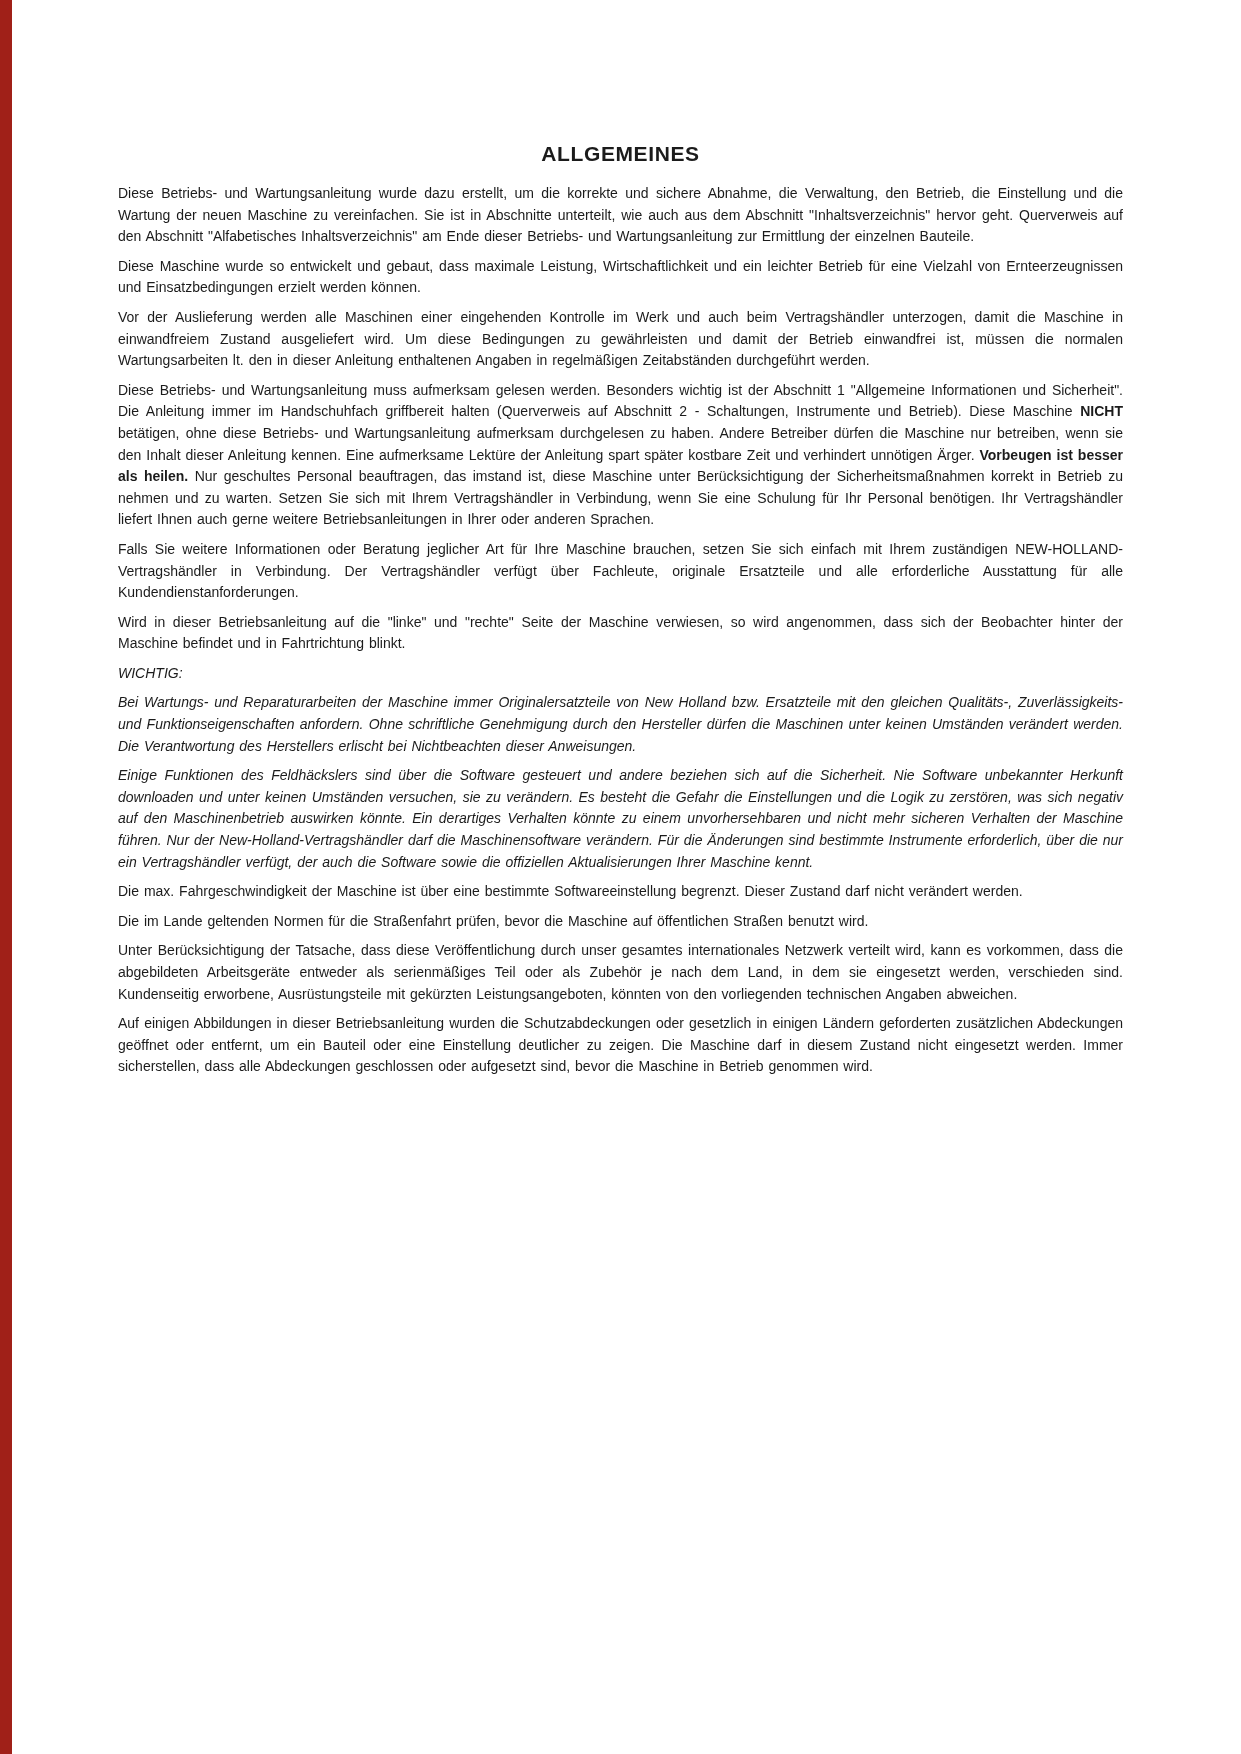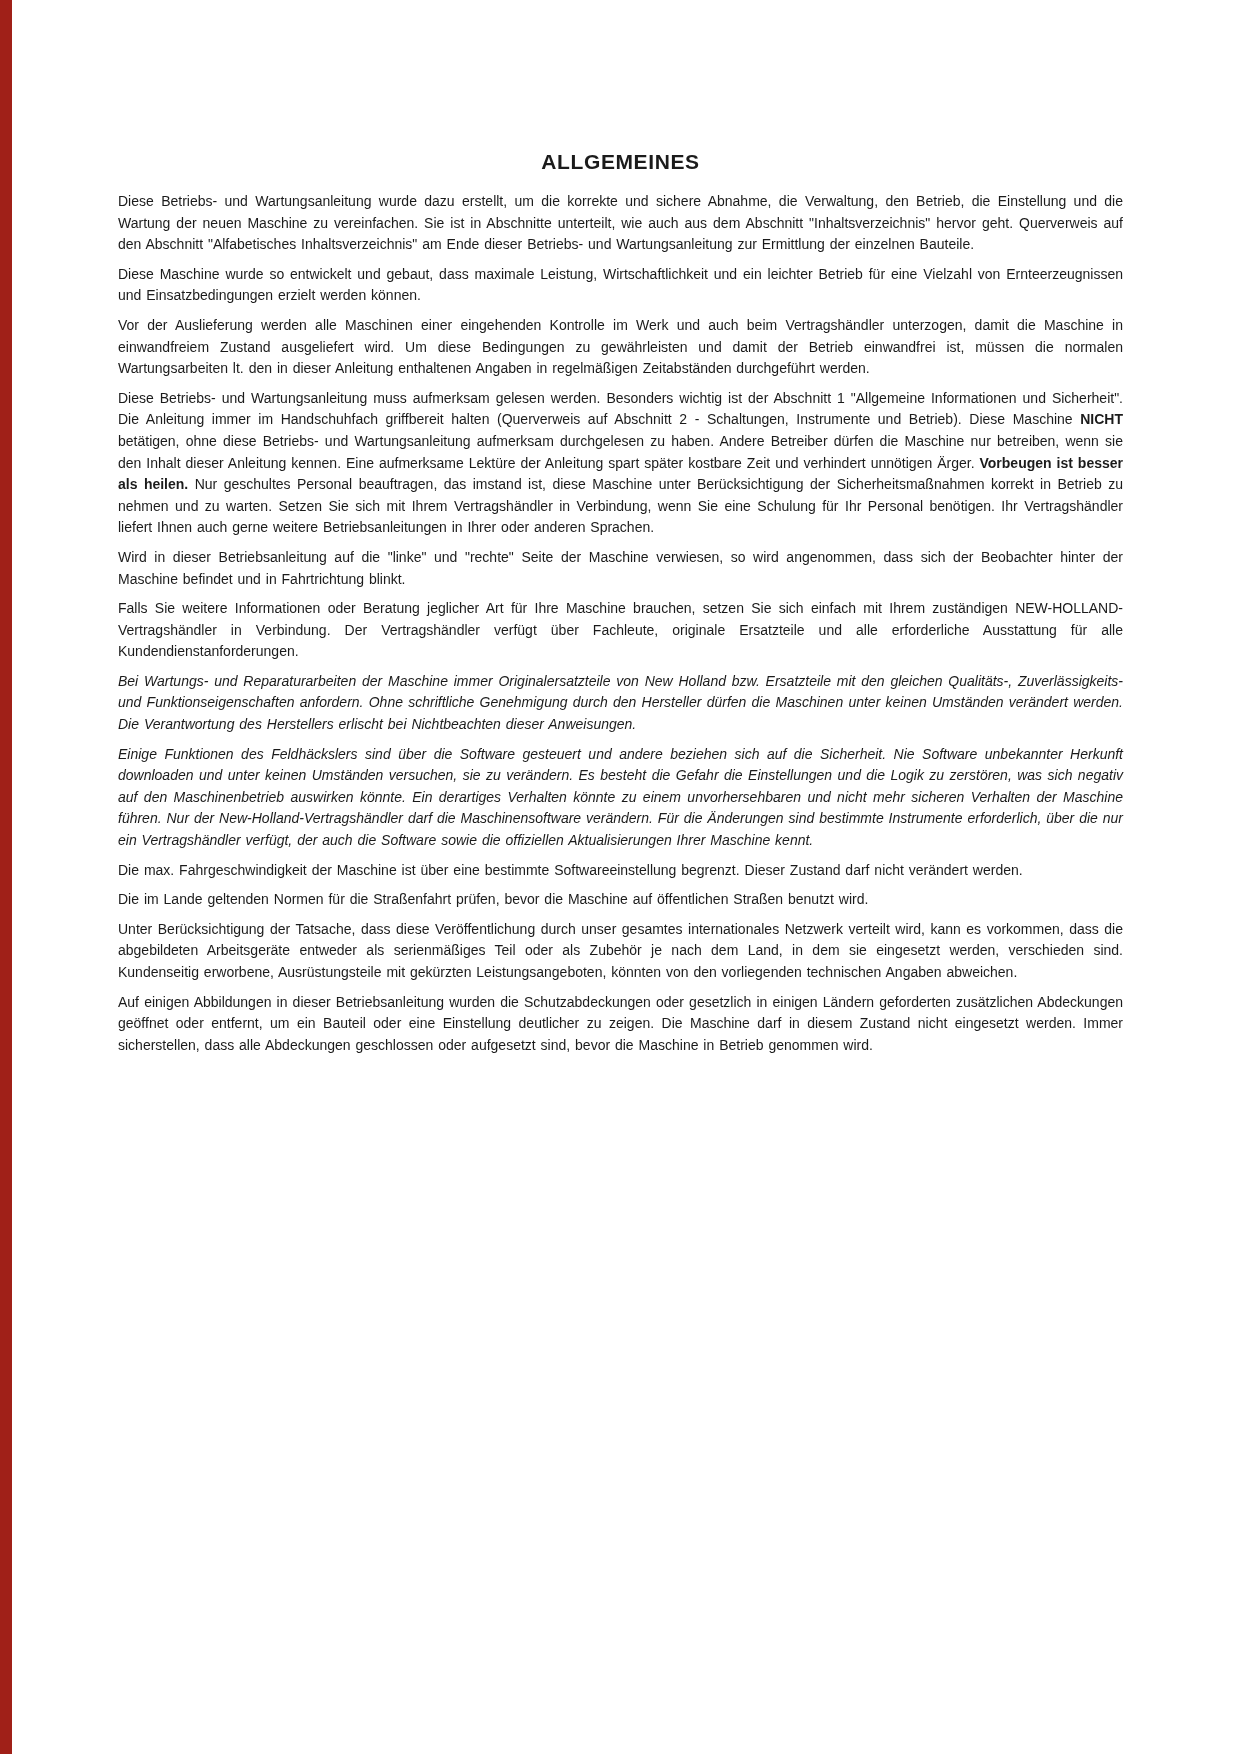--- a/index.html
+++ b/index.html
@@ -28,21 +28,21 @@
     left: 118px;
     top: 138px;
     width: 1005px;
     color: #1b1b1b;
   }
   .title {
     font-size: 21px;
     font-weight: bold;
     text-align: center;
     letter-spacing: 0.6px;
-    margin: 12px 0 17px 0;
+    margin: 4px 0 17px 0;
   }
   .body-text p {
     font-size: 14px;
     line-height: 21.6px;
     text-align: justify;
     margin: 0 0 8px 0;
     word-spacing: 1px;
   }
   .body-text p.italic {
     font-style: italic;
@@ -57,22 +57,23 @@
 
 <div class="page" style="background: rgb(255, 255, 255);">
   <div class="red-edge" style="background: rgb(160, 32, 24);"></div>
   <div class="content" style="color: rgb(27, 27, 27);">
     <h1 class="title">ALLGEMEINES</h1>
     <main class="body-text">
         <p><span>Diese Betriebs- und Wartungsanleitung wurde dazu erstellt, um die korrekte und sichere Abnahme, die Verwaltung, den Betrieb, die Einstellung und die Wartung der neuen Maschine zu vereinfachen. Sie ist in Abschnitte unterteilt, wie auch aus dem Abschnitt "Inhaltsverzeichnis" hervor geht. Querverweis auf den Abschnitt "Alfabetisches Inhaltsverzeichnis" am Ende dieser Betriebs- und Wartungsanleitung zur Ermittlung der einzelnen Bauteile.</span></p>
         <p><span>Diese Maschine wurde so entwickelt und gebaut, dass maximale Leistung, Wirtschaftlichkeit und ein leichter Betrieb für eine Vielzahl von Ernteerzeugnissen und Einsatzbedingungen erzielt werden können.</span></p>
         <p><span>Vor der Auslieferung werden alle Maschinen einer eingehenden Kontrolle im Werk und auch beim Vertragshändler unterzogen, damit die Maschine in einwandfreiem Zustand ausgeliefert wird. Um diese Bedingungen zu gewährleisten und damit der Betrieb einwandfrei ist, müssen die normalen Wartungsarbeiten lt. den in dieser Anleitung enthaltenen Angaben in regelmäßigen Zeitabständen durchgeführt werden.</span></p>
         <p><span>Diese Betriebs- und Wartungsanleitung muss aufmerksam gelesen werden. Besonders wichtig ist der Abschnitt 1 "Allgemeine Informationen und Sicherheit". Die Anleitung immer im Handschuhfach griffbereit halten (Querverweis auf Abschnitt 2 - Schaltungen, Instrumente und Betrieb). Diese Maschine </span><b>NICHT</b><span> betätigen, ohne diese Betriebs- und Wartungsanleitung aufmerksam durchgelesen zu haben. Andere Betreiber dürfen die Maschine nur betreiben, wenn sie den Inhalt dieser Anleitung kennen. Eine aufmerksame Lektüre der Anleitung spart später kostbare Zeit und verhindert unnötigen Ärger. </span><b>Vorbeugen ist besser als heilen.</b><span> Nur geschultes Personal beauftragen, das imstand ist, diese Maschine unter Berücksichtigung der Sicherheitsmaßnahmen korrekt in Betrieb zu nehmen und zu warten. Setzen Sie sich mit Ihrem Vertragshändler in Verbindung, wenn Sie eine Schulung für Ihr Personal benötigen. Ihr Vertragshändler liefert Ihnen auch gerne weitere Betriebsanleitungen in Ihrer oder anderen Sprachen.</span></p>
+        <p><span>Falls Sie weitere Informationen oder Beratung jeglicher Art für Ihre Maschine brauchen, setzen Sie sich einfach mit Ihrem zuständigen NEW-HOLLAND-Vertragshändler in Verbindung. Der Vertragshändler verfügt über Fachleute, originale Ersatzteile und alle erforderliche Ausstattung für alle Kundendienstanforderungen.</span></p>
         <p><span>Wird in dieser Betriebsanleitung auf die "linke" und "rechte" Seite der Maschine verwiesen, so wird angenommen, dass sich der Beobachter hinter der Maschine befindet und in Fahrtrichtung blinkt.</span></p>
-        <p><span>Falls Sie weitere Informationen oder Beratung jeglicher Art für Ihre Maschine brauchen, setzen Sie sich einfach mit Ihrem zuständigen NEW-HOLLAND-Vertragshändler in Verbindung. Der Vertragshändler verfügt über Fachleute, originale Ersatzteile und alle erforderliche Ausstattung für alle Kundendienstanforderungen.</span></p>
+        <p class="italic"><span>WICHTIG:</span></p>
         <p class="italic"><span>Bei Wartungs- und Reparaturarbeiten der Maschine immer Originalersatzteile von New Holland bzw. Ersatzteile mit den gleichen Qualitäts-, Zuverlässigkeits- und Funktionseigenschaften anfordern. Ohne schriftliche Genehmigung durch den Hersteller dürfen die Maschinen unter keinen Umständen verändert werden. Die Verantwortung des Herstellers erlischt bei Nichtbeachten dieser Anweisungen.</span></p>
         <p class="italic"><span>Einige Funktionen des Feldhäckslers sind über die Software gesteuert und andere beziehen sich auf die Sicherheit. Nie Software unbekannter Herkunft downloaden und unter keinen Umständen versuchen, sie zu verändern. Es besteht die Gefahr die Einstellungen und die Logik zu zerstören, was sich negativ auf den Maschinenbetrieb auswirken könnte. Ein derartiges Verhalten könnte zu einem unvorhersehbaren und nicht mehr sicheren Verhalten der Maschine führen. Nur der New-Holland-Vertragshändler darf die Maschinensoftware verändern. Für die Änderungen sind bestimmte Instrumente erforderlich, über die nur ein Vertragshändler verfügt, der auch die Software sowie die offiziellen Aktualisierungen Ihrer Maschine kennt.</span></p>
         <p><span>Die max. Fahrgeschwindigkeit der Maschine ist über eine bestimmte Softwareeinstellung begrenzt. Dieser Zustand darf nicht verändert werden.</span></p>
         <p><span>Die im Lande geltenden Normen für die Straßenfahrt prüfen, bevor die Maschine auf öffentlichen Straßen benutzt wird.</span></p>
         <p><span>Unter Berücksichtigung der Tatsache, dass diese Veröffentlichung durch unser gesamtes internationales Netzwerk verteilt wird, kann es vorkommen, dass die abgebildeten Arbeitsgeräte entweder als serienmäßiges Teil oder als Zubehör je nach dem Land, in dem sie eingesetzt werden, verschieden sind. Kundenseitig erworbene, Ausrüstungsteile mit gekürzten Leistungsangeboten, könnten von den vorliegenden technischen Angaben abweichen.</span></p>
         <p><span>Auf einigen Abbildungen in dieser Betriebsanleitung wurden die Schutzabdeckungen oder gesetzlich in einigen Ländern geforderten zusätzlichen Abdeckungen geöffnet oder entfernt, um ein Bauteil oder eine Einstellung deutlicher zu zeigen. Die Maschine darf in diesem Zustand nicht eingesetzt werden. Immer sicherstellen, dass alle Abdeckungen geschlossen oder aufgesetzt sind, bevor die Maschine in Betrieb genommen wird.</span></p>
       </main>
   </div>
 </div>
 

